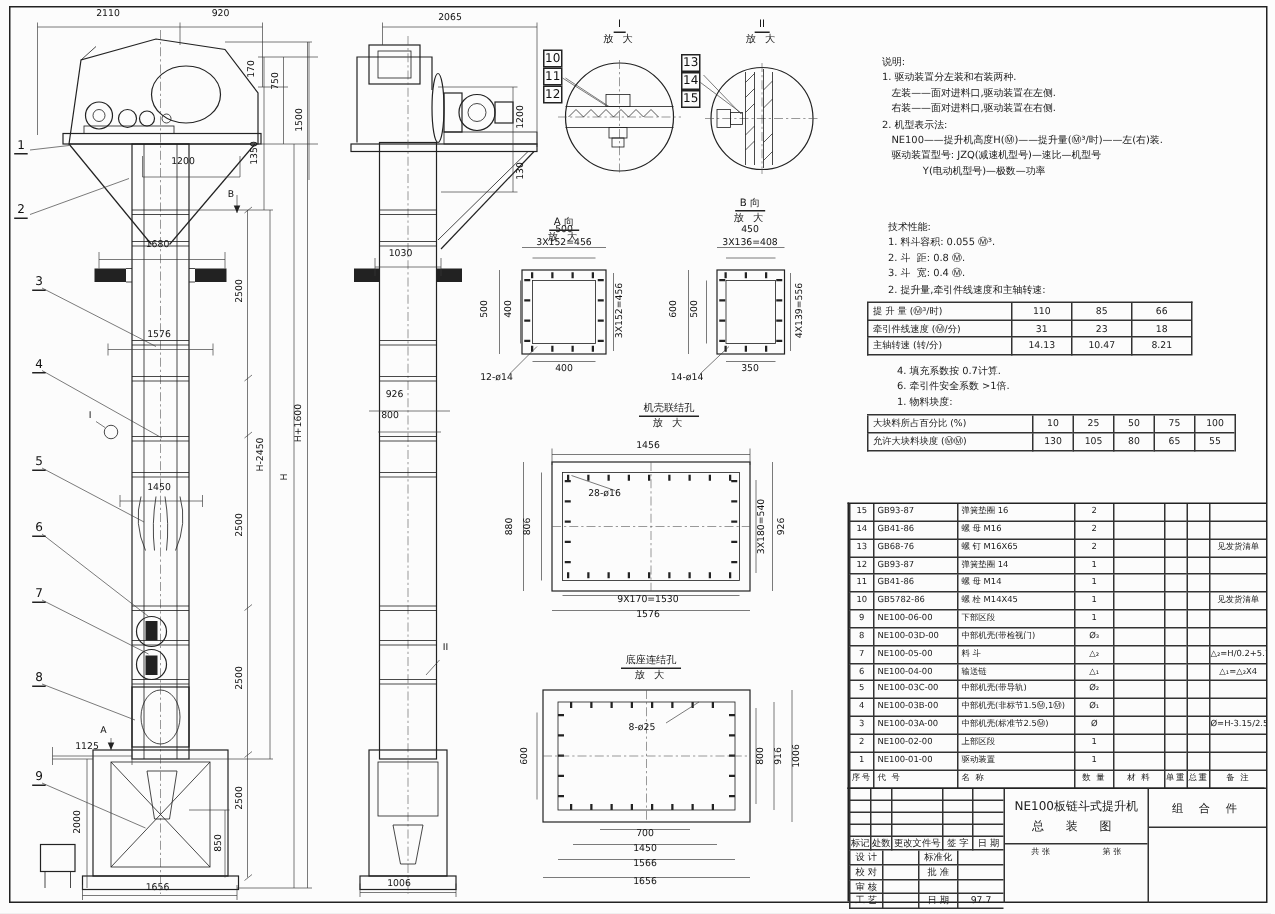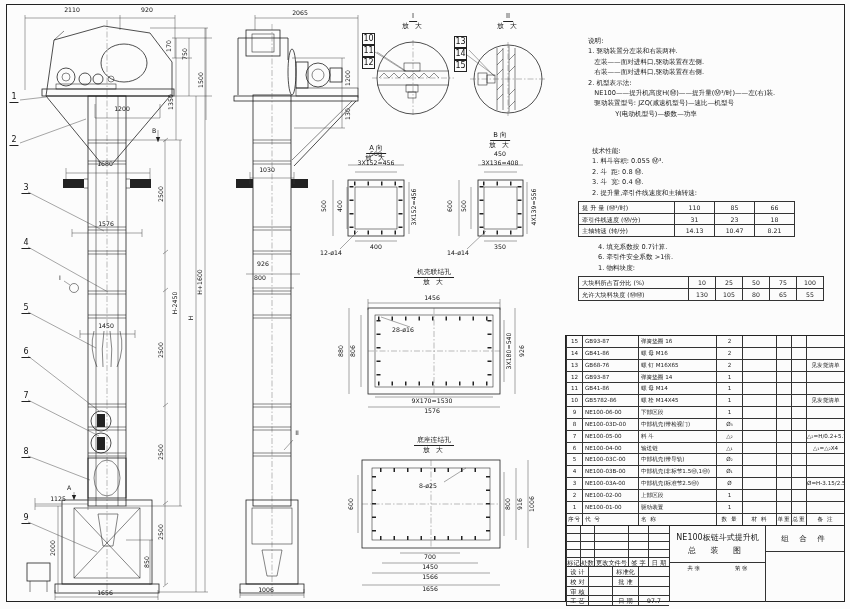--- a/index.html
+++ b/index.html
@@ -291,21 +291,21 @@
     </div>
 
   <div class="dtitle" style="left:413px;top:12px">
     <div class="dlab">I</div><div class="dsub">放 大</div></div>
   <div class="dtitle" style="left:508px;top:12px">
     <div class="dlab">II</div><div class="dsub">放 大</div></div>
   <div class="dtitle" style="left:376px;top:144px">
     <div class="dlab">A 向</div><div class="dsub">放 大</div></div>
   <div class="dtitle" style="left:500px;top:131px">
     <div class="dlab">B 向</div><div class="dsub">放 大</div></div>
-  <div class="dtitle" style="left:434px;top:268px">
+  <div class="dtitle" style="left:446px;top:268px">
     <div class="dlab">机壳联结孔</div><div class="dsub">放 大</div></div>
   <div class="dtitle" style="left:434px;top:436px">
     <div class="dlab">底座连结孔</div><div class="dsub">放 大</div></div>
 
   <div class="textblock" style="left:588px;top:36px"><div class="tline">说明:</div><div class="tline">1. 驱动装置分左装和右装两种.</div><div class="tline">   左装——面对进料口,驱动装置在左侧.</div><div class="tline">   右装——面对进料口,驱动装置在右侧.</div><div class="tline">2. 机型表示法:</div><div class="tline">   NE100——提升机高度H(Ⓜ)——提升量(Ⓜ³/时)——左(右)装.</div><div class="tline">   驱动装置型号: JZQ(减速机型号)—速比—机型号</div><div class="tline">             Y(电动机型号)—极数—功率</div></div>
   <div class="textblock" style="left:592px;top:146px"><div class="tline">技术性能:</div><div class="tline">1. 料斗容积: 0.055 Ⓜ³.</div><div class="tline">2. 斗  距: 0.8 Ⓜ.</div><div class="tline">3. 斗  宽: 0.4 Ⓜ.</div><div class="tline">2. 提升量,牵引件线速度和主轴转速:</div></div>
   <div id="spec1" class="datatable" style="left:578px;top:201px">
       <div class="trow">
         <div class="tcell" style="width: 96px;">提 升 量  (Ⓜ³/时)</div>
         <div class="tcell" style="width: 40px;">110</div>

